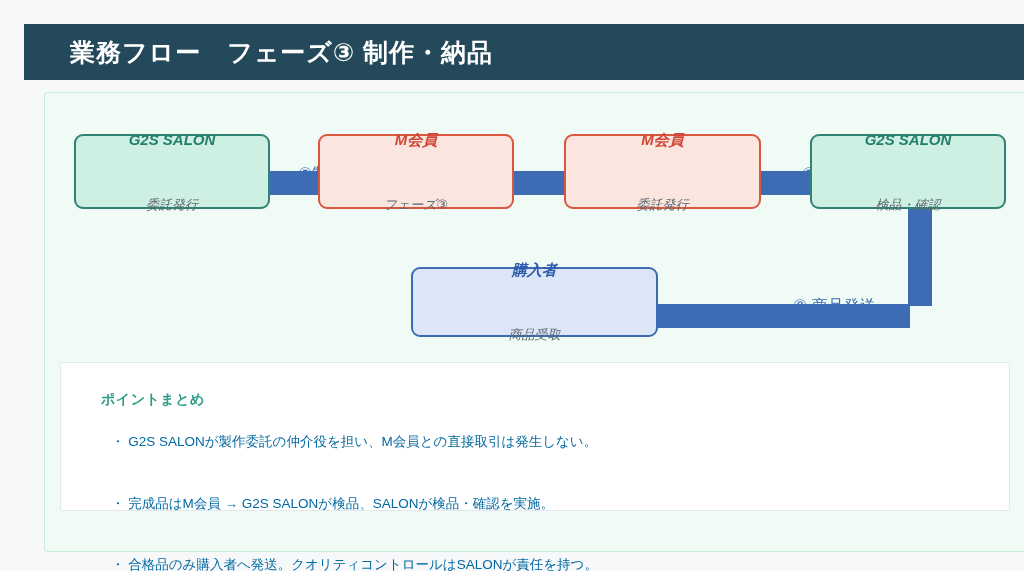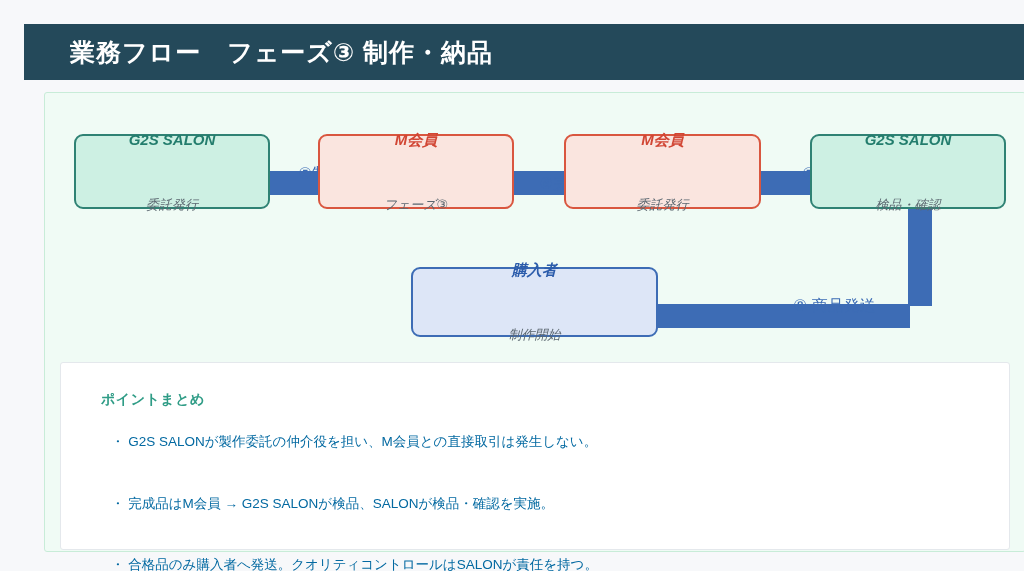--- a/index.html
+++ b/index.html
@@ -82,21 +82,21 @@
   }
   .conn-label.clipped { overflow: hidden; }
   #label-5 { left: 262px; top: 130px; width: 42px; }
   #label-6 { left: 503px; top: 140px; width: 44px; }
   #label-7 { left: 766px; top: 130px; width: 24px; }
   #label-8 { left: 757px; top: 262px; text-align: center; }
 
   
   .summary {
     position: absolute; left: 36px; top: 338px;
-    width: 950px; height: 188px;
+    width: 950px; height: 149px;
     background: #ffffff;
     border: 1px solid #e4e8ec;
     border-radius: 3px;
     z-index: 4;
   }
   .summary-heading {
     position: absolute; left: 28px; top: 16px;
     font-size: 14px; font-weight: bold; color: #2f9c86;
     letter-spacing: .5px;
   }
@@ -145,21 +145,21 @@
     <div class="node-sub">委託発行</div>
   </div>
 
   <div class="node teal" id="node-salon-check">
     <div class="node-title">G2S SALON</div>
     <div class="node-sub">検品・確認</div>
   </div>
 
   <div class="node blue" id="node-buyer">
     <div class="node-title">購入者</div>
-    <div class="node-sub">制作開始</div>
+    <div class="node-sub">商品受取</div>
   </div>
 
   <div class="summary">
     <div class="summary-heading">ポイントまとめ</div>
     <div class="summary-list">
       <div class="summary-item">・ G2S SALONが製作委託の仲介役を担い、M会員との直接取引は発生しない。</div>
       <div class="summary-item">・ 完成品はM会員 → G2S SALONが検品、SALONが検品・確認を実施。</div>
       <div class="summary-item">・ 合格品のみ購入者へ発送。クオリティコントロールはSALONが責任を持つ。</div>
     </div>
   </div>

